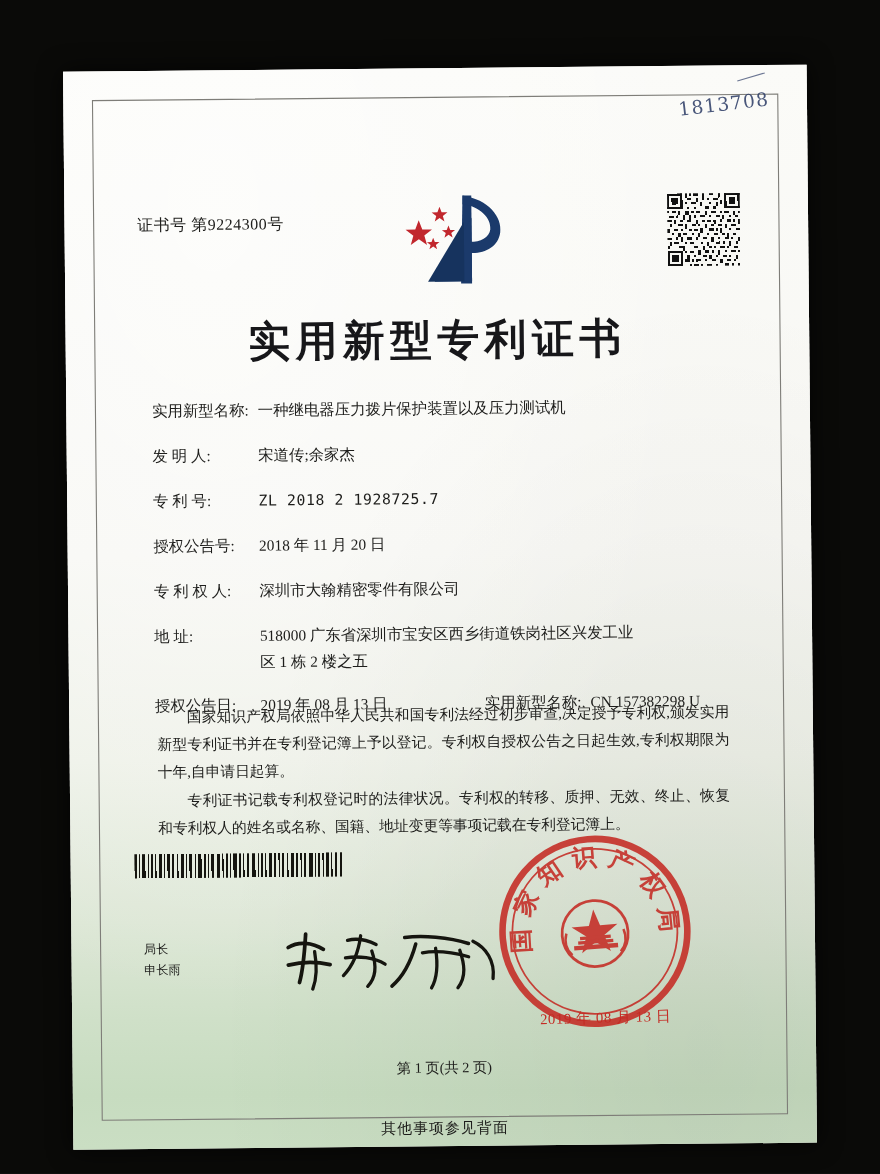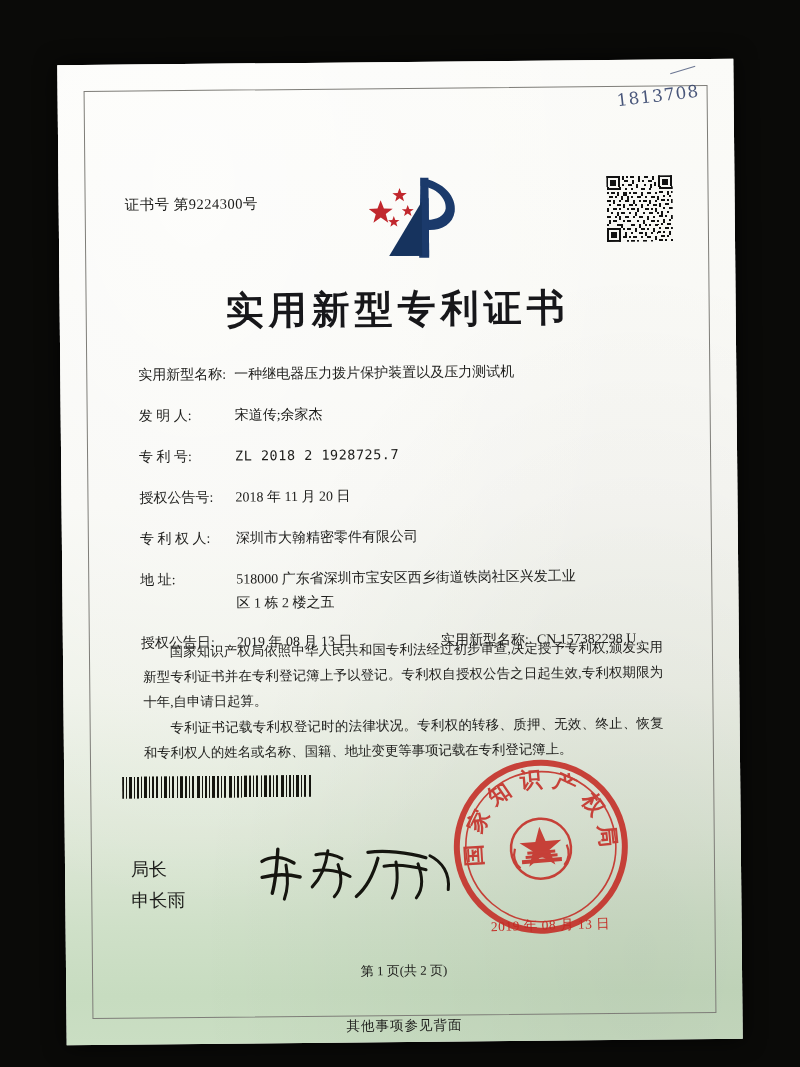--- a/index.html
+++ b/index.html
@@ -202,21 +202,21 @@
     color: #c42b24;
     font-size: 13.5px;
     letter-spacing: 0.5px;
     transform: rotate(-1deg);
   }
   
   .director {
     position: absolute;
     left: 66px;
     top: 790px;
-    font-size: 18px;
+    font-size: 11px;
     line-height: 1.7;
     color: #1d1d1b;
   }
   .signature {
     position: absolute;
     left: 185px;
     top: 778px;
     width: 215px;
     height: 64px;
   }

